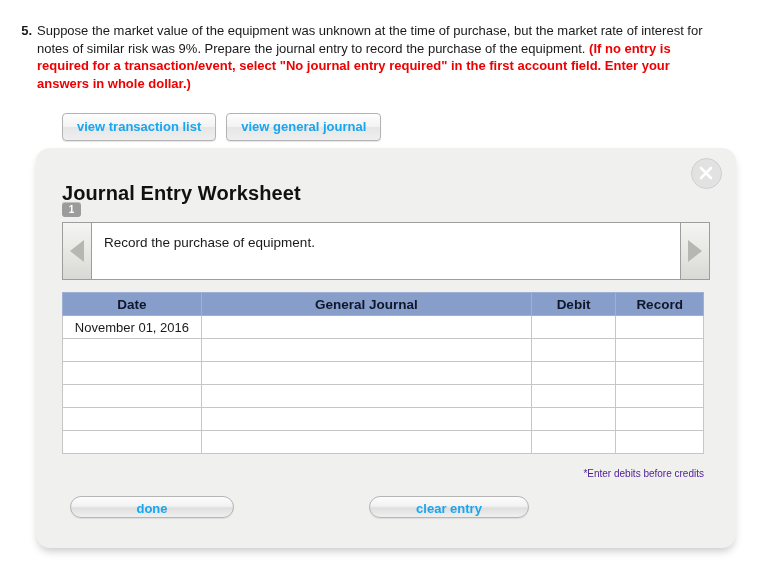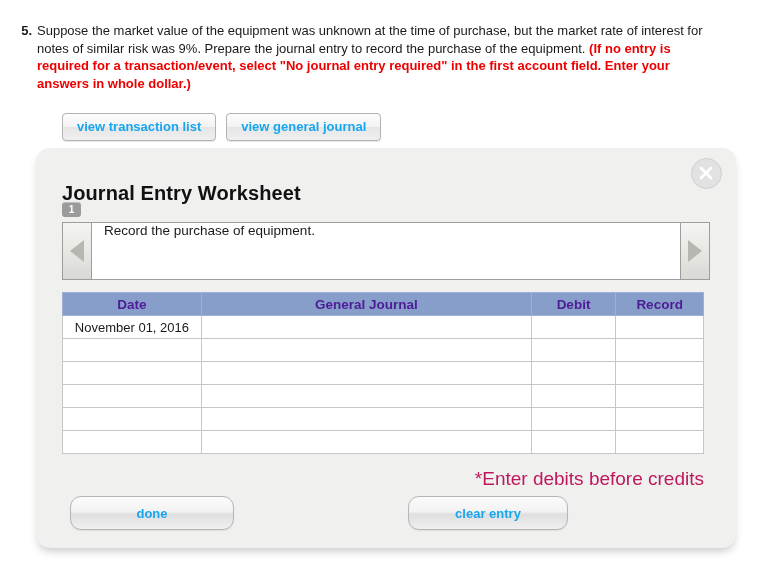--- a/index.html
+++ b/index.html
@@ -153,40 +153,40 @@
     border-top: 11px solid transparent;
     border-bottom: 11px solid transparent;
   }
   .tri.left  { border-right: 14px solid #b7b7b2; }
   .tri.right { border-left: 14px solid #b7b7b2; }
   #prompt-text {
     flex: 1;
     background: #ffffff;
     font-size: 13.5px;
     color: #1a1a1a;
-    padding: 0 0 0 12px;
+    padding: 12px 0 0 12px;
     box-sizing: border-box;
   }
 
   
   #journal-table {
     position: absolute;
     left: 26px;
     top: 144px;
     width: 642px;
     border-collapse: collapse;
     table-layout: fixed;
     background: #ffffff;
   }
   #journal-table th {
     background: #879ecb;
     border: 1px solid #9fb0d4;
     font-size: 13.5px;
     font-weight: bold;
-    color: #4c1d95;
+    color: #0f172a;
     height: 22px;
     padding: 0;
     text-align: center;
   }
   #journal-table td {
     height: 22px;
     padding: 0;
     border: 1px solid #c6c6c6;
     background: #ffffff;
     font-size: 13px;
@@ -209,35 +209,35 @@
     font-family: "Liberation Sans", sans-serif;
     font-size: 13px;
     color: #1a1a1a;
     padding: 0 4px;
     box-sizing: border-box;
   }
   #table-note {
     position: absolute;
     right: 32px;
     top: 320px;
-    font-size: 19px;
-    color: #be185d;
+    font-size: 10px;
+    color: #4c1d95;
   }
 
   
   #footer-buttons {
     position: absolute;
     left: 0;
     top: 348px;
     width: 700px;
     height: 30px;
   }
   .pill {
     position: absolute;
-    height: 34px;
+    height: 22px;
     border-radius: 11px;
     font-family: "Liberation Sans", sans-serif;
     font-size: 13px;
     font-weight: bold;
     line-height: 21px;
     text-align: center;
     cursor: pointer;
     box-sizing: border-box;
   }
   .pill.grey {
@@ -247,21 +247,21 @@
     box-shadow: 0 1px 1px rgba(0,0,0,0.08);
   }
   .pill.blue {
     background: linear-gradient(to bottom, #5897d6 0%, #3f7fc4 45%, #2663ab 55%, #1d4f8f 100%);
     border: 1px solid #1b4b87;
     color: #ffffff;
     text-shadow: 0 -1px 0 rgba(0,0,0,0.35);
     box-shadow: 0 1px 1px rgba(0,0,0,0.12);
   }
   #btn-done        { left: 34px;  width: 164px; }
-  #btn-clear-entry { left: 372px; width: 160px; text-align: center; }
+  #btn-clear-entry { left: 333px; width: 160px; text-align: center; }
   #btn-record-entry{ left: 526px; width: 160px; }
 </style>
 </head>
 <body>
 
 <div id="question">
   <div class="q-row">
     <div class="q-num">5.</div>
     <div class="q-text">
       <span>Suppose the market value of the equipment was unknown at the time of purchase, but the market rate of interest for notes of similar risk was 9%. Prepare the journal entry to record the purchase of the equipment. </span><span class="q-red">(If no entry is required for a transaction/event, select "No journal entry required" in the first account field. Enter your answers in whole dollar.)</span>

